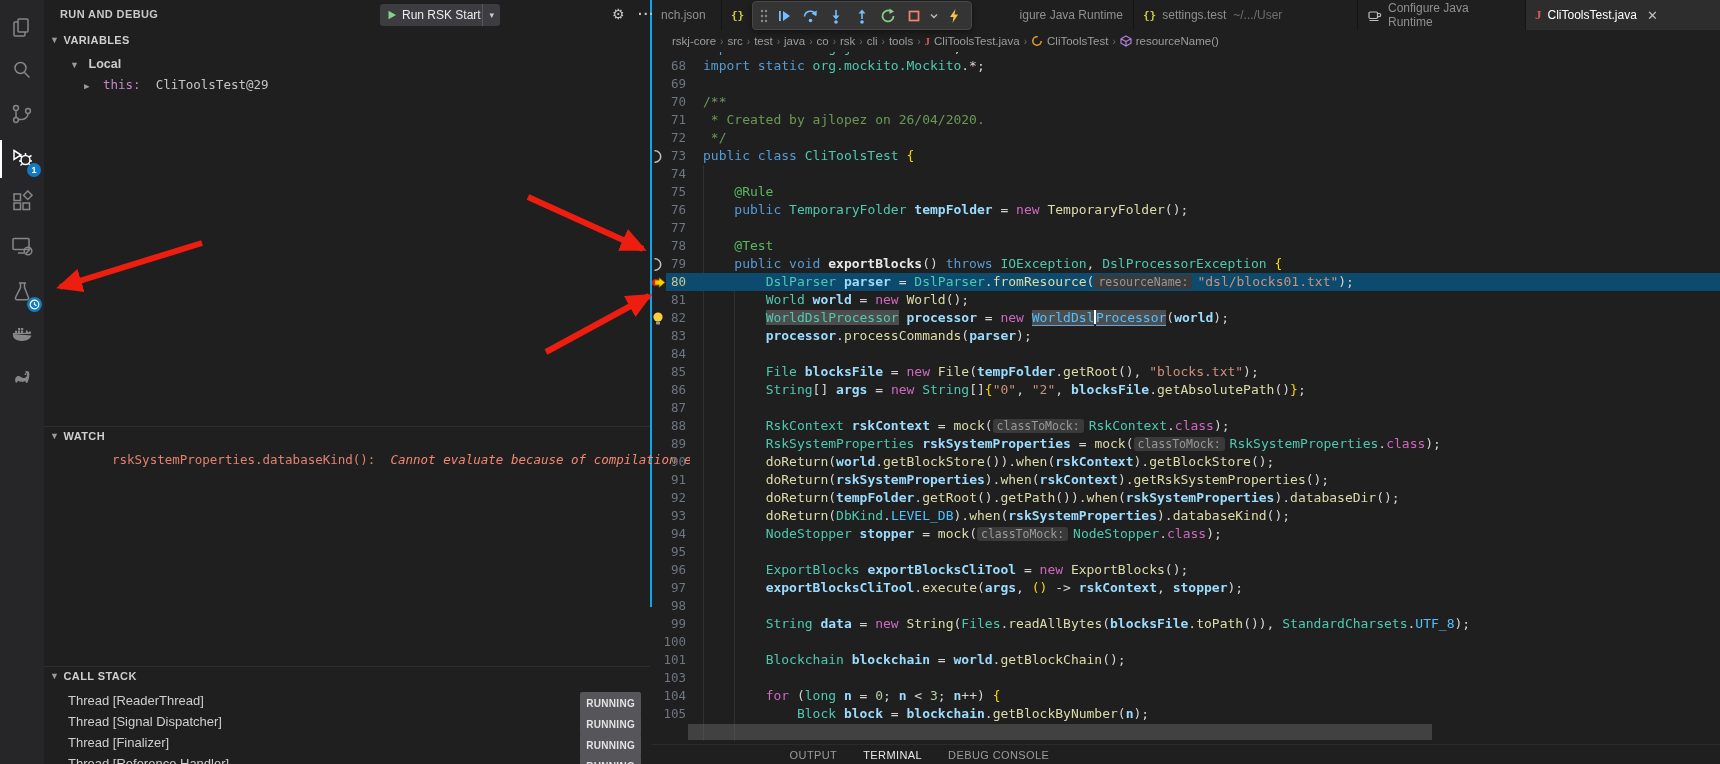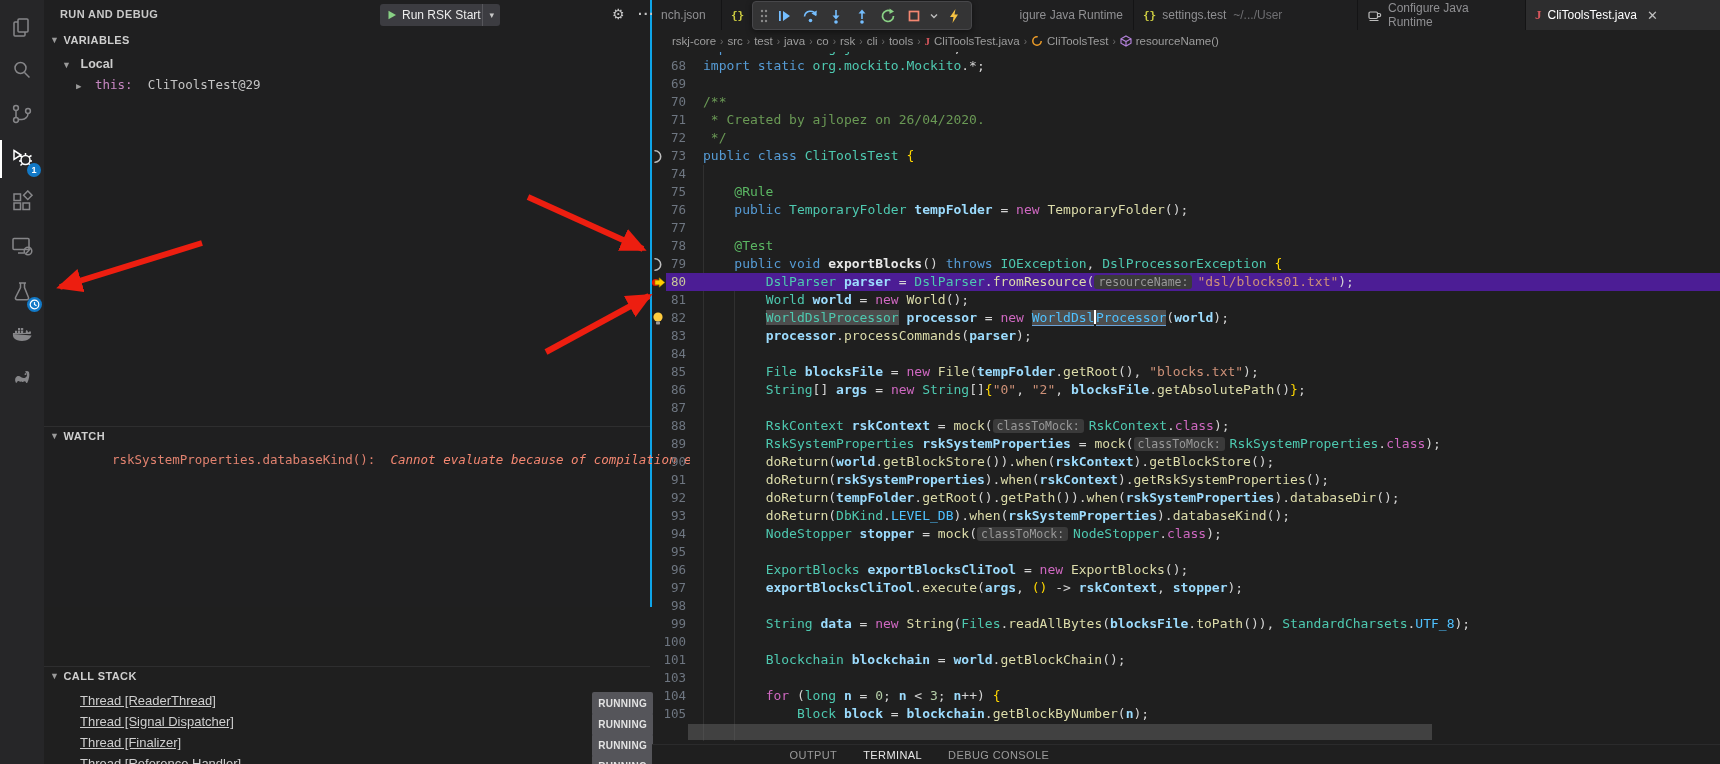--- a/index.html
+++ b/index.html
@@ -19,24 +19,24 @@
   
   #sidebar{position:absolute;left:44px;top:0;width:608px;height:607px;background:#1f1f20;border-right:2px solid #0ea5e9;box-sizing:border-box;}
   .sb-title{position:absolute;left:16px;top:8px;font-size:11px;font-weight:bold;color:#c9c9c9;letter-spacing:.4px;}
   .run-btn{position:absolute;left:336px;top:4px;width:120px;height:22px;background:#3c3c41;border-radius:3px;
            display:flex;align-items:center;font-size:12px;color:#ececec;cursor:pointer;}
   .run-btn .play{margin:0 5px 0 7px;display:flex;}
   .run-btn .chev{margin-left:auto;padding:0 6px;border-left:1px solid #57575c;color:#c9c9c9;font-size:9px;line-height:22px;}
   .sb-action{position:absolute;top:6px;color:#c5c5c5;font-size:14px;cursor:pointer;}
   .sec-head{position:absolute;left:0;width:100%;font-size:11px;font-weight:bold;color:#cfcfcf;letter-spacing:.4px;}
   .sec-head .tw{display:inline-block;width:10px;margin-left:6px;color:#9a9a9a;font-size:9px;transform:translateY(-1px);}
-  .sb-row{position:absolute;font-size:13px;color:#cccccc;white-space:nowrap;}
+  .sb-row{position:absolute;font-size:13px;color:#cccccc;white-space:nowrap;margin-left:8px;}
   .mono{font-family:"DejaVu Sans Mono",monospace;font-size:12.5px;}
   .divider{position:absolute;left:0;width:100%;height:1px;background:#2e2e2f;}
-  .thread-row{position:absolute;left:12px;width:100%;height:21px;line-height:21px;cursor:pointer;text-decoration:underline;}
+  .thread-row{position:absolute;left:0;width:100%;height:21px;line-height:21px;cursor:pointer;}
   .thread-row .tl{margin-left:24px;font-size:13px;color:#cfcfcf;}
   .thread-row .badge{position:absolute;right:9px;top:3px;background:#55555a;color:#e3e3e3;font-size:10px;font-weight:bold;
                      padding:1px 6px;border-radius:2px;letter-spacing:.3px;}
   .watch-line{position:absolute;left:68px;top:452px;width:578px;overflow:hidden;white-space:nowrap;}
   .watch-expr{color:#e0826f;}
   .watch-err{color:#f48771;font-style:italic;}
   .var-name{color:#c586c0;}
   .var-val{color:#c5c5c5;}
   .chev-sm{color:#9a9a9a;font-size:9px;margin-right:6px;}
   
@@ -64,21 +64,21 @@
   .bc-item .bico{margin-right:4px;display:flex;}
   
   #code{position:absolute;left:0;top:52px;right:0;height:712px;overflow:hidden;
         font-family:"DejaVu Sans Mono",monospace;font-size:13px;}
   #lines{margin-top:-13px;position:relative;}
   .guide{position:absolute;width:1px;background:#303030;z-index:0;}
   .line{display:flex;height:18px;line-height:18px;white-space:pre;position:relative;z-index:1;}
   .ic{width:14px;flex:none;position:relative;}
   .ic svg{position:absolute;left:-1px;top:2px;}
   .rest{flex:1;display:flex;}
-  .line.cur .rest{background:#4c1d95;}
+  .line.cur .rest{background:#0c4a6e;}
   .ln{width:34px;margin-left:-14px;flex:none;text-align:right;color:#6e7681;font-size:12.5px;}
   .line.cur .ln{color:#c8c89a;}
   .tx{padding-left:17px;}
   .tk-k{color:#569cd6}.tk-n{color:#cf68c1}.tk-t{color:#4ec9b0}.tk-v{color:#9cdcfe;font-weight:bold}
   .tk-m{color:#dcdcaa}.tk-s{color:#ce9178}.tk-c{color:#6a9955}.tk-a{color:#5bb763}
   .tk-d{color:#b5cea8}.tk-q{color:#4fc1ff}.tk-b{color:#ffd700}.tk-w{color:#d4d4d4}
   .tk-f{color:#e8e8e8;font-weight:bold}
   .tk-i{background:#3a3a3a;color:#999999;border-radius:3px;padding:0 4px;margin-right:5px;font-size:11.5px;}
   .tk-hlr{background:#4d4d4d;color:#4ec9b0}
   .tk-hls1,.tk-hls2{background:#4d4d4d;color:#4fc1ff;border-bottom:1.5px solid #6aa1d8}

